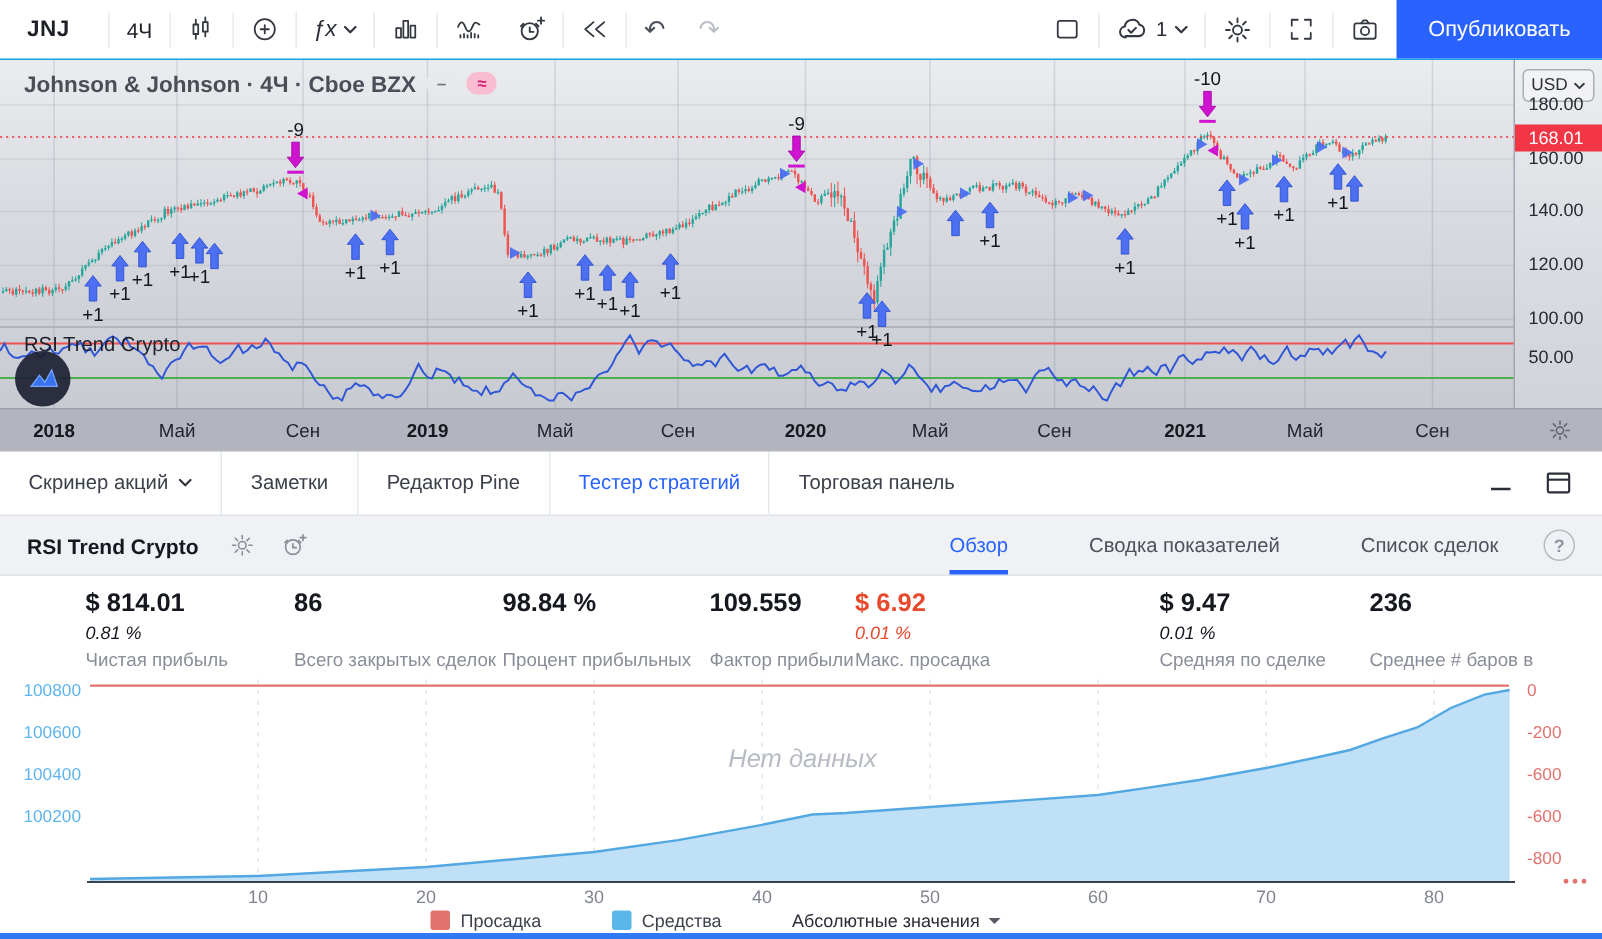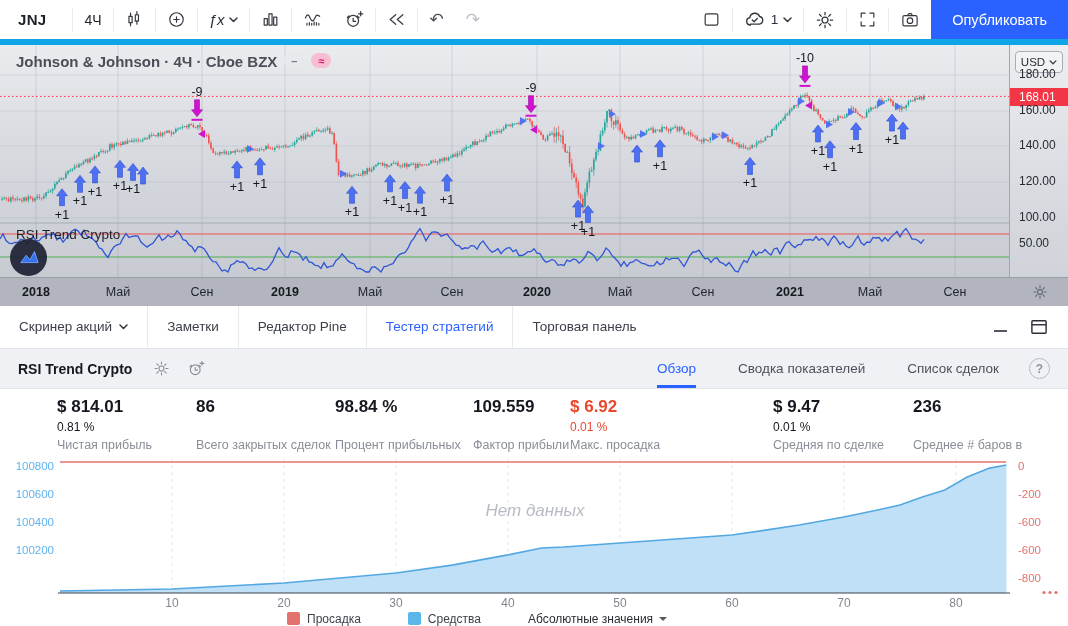--- a/index.html
+++ b/index.html
@@ -1,21 +1,21 @@
 <!DOCTYPE html>
 <html><head>
 <meta charset="utf-8">
 <style>
   html,body{margin:0;padding:0;}
   body{width:1068px;height:626px;overflow:hidden;background:#fff;font-family:"Liberation Sans",sans-serif;-webkit-font-smoothing:antialiased;}
   svg{display:block;}
   .icon{stroke:#343840;stroke-width:1.5;fill:none;stroke-linecap:round;stroke-linejoin:round;}
   .icon.gray{stroke:#8a8e98;}
   
-  .toolbar{height:39px;border-bottom:6px solid #0ea5e9;background:#fff;display:flex;align-items:center;}
+  .toolbar{height:39px;border-bottom:1px solid #0ea5e9;background:#fff;display:flex;align-items:center;}
   .tb-btn{display:flex;align-items:center;gap:5px;height:39px;padding:0 11px;border:none;background:none;cursor:pointer;font-family:inherit;font-size:14px;color:#1d2026;}
   .symbol-btn{font-weight:700;font-size:15px;letter-spacing:.3px;padding:0 26px 0 18px;}
   .tb-sep{width:1px;height:24px;background:#e8eaed;}
   .glyph{font-size:17px;line-height:1;color:#4c505a;}
   .glyph.dis{color:#bcbfc7;}
   .fx{font-size:15px;font-style:italic;color:#2a2e39;}
   .spacer{flex:1;}
   .cloud-count{font-size:13.5px;color:#2a2e39;}
   .publish-btn{height:39px;background:#2962ff;color:#fff;border:none;padding:0 21px;font-size:14.5px;font-family:inherit;cursor:pointer;}
   
@@ -38,31 +38,31 @@
   
   .tabs-row{height:43px;border-bottom:1px solid #e0e3ea;background:#fff;display:flex;align-items:stretch;}
   .b-tab{display:flex;align-items:center;gap:7px;padding:0 19px;font-size:13.5px;color:#3c404a;cursor:pointer;}
   .b-tab.active{color:#2962ff;}
   .v-sep{width:1px;background:#e7e9ee;margin:0;}
   .tabs-right{margin-left:auto;display:flex;align-items:center;gap:22px;padding-right:20px;}
   
   .tester-header{height:39px;border-bottom:1px solid #e1e4ea;background:#eff1f5;display:flex;align-items:stretch;padding:0 18px;}
   .th-left{display:flex;align-items:center;gap:17px;}
   .tester-title{font-size:14px;font-weight:700;color:#16181f;margin-right:4px;}
-  .th-tabs{margin-left:auto;display:flex;align-items:stretch;gap:42px;}
+  .th-tabs{margin-left:auto;display:flex;align-items:stretch;gap:54px;}
   .t-tab{display:flex;align-items:center;font-size:13.5px;color:#4d515b;border-bottom:3px solid transparent;padding-top:3px;cursor:pointer;}
   .t-tab.active{color:#2962ff;border-bottom-color:#2962ff;}
   .help-circle{align-self:center;margin-left:30px;width:19px;height:19px;border:1.5px solid #b7bac3;border-radius:50%;display:flex;align-items:center;justify-content:center;font-size:12px;font-weight:700;color:#9094a0;cursor:pointer;}
   
   .stats{height:66px;background:#fff;display:flex;padding-left:57px;}
   .stat{box-sizing:border-box;padding-top:8px;}
   .stat:nth-child(1){width:139px;}.stat:nth-child(2){width:139px;}.stat:nth-child(3){width:138px;}
   .stat:nth-child(4){width:97px;}.stat:nth-child(5){width:203px;}.stat:nth-child(6){width:140px;}
   .stat .v{font-size:17px;font-weight:700;color:#16181f;white-space:nowrap;}
-  .stat .sub{font-size:12px;color:#16181f;margin-top:3px;height:14px;}
+  .stat .sub{font-size:12px;color:#16181f;margin-top:3px;height:14px;font-style:italic;}
   .stat .lbl{font-size:12.5px;color:#8a8e98;margin-top:4px;white-space:nowrap;}
   .stat.neg .v,.stat.neg .sub{color:#e8482c;}
   
   .equity{position:relative;height:155px;background:#fff;}
   #eq-svg{position:absolute;left:0;top:0;}
   .eq-left{position:absolute;left:4px;width:50px;text-align:right;font-size:11.5px;color:#5fb4ef;}
   .eq-right{position:absolute;left:1018px;font-size:11.5px;color:#e2726e;}
   .eq-tick{position:absolute;top:141px;transform:translateX(-50%);font-size:12px;color:#81858f;}
   .watermark{position:absolute;left:60px;right:58px;top:46px;text-align:center;font-size:17px;font-style:italic;color:#b7bbc4;pointer-events:none;}
   

